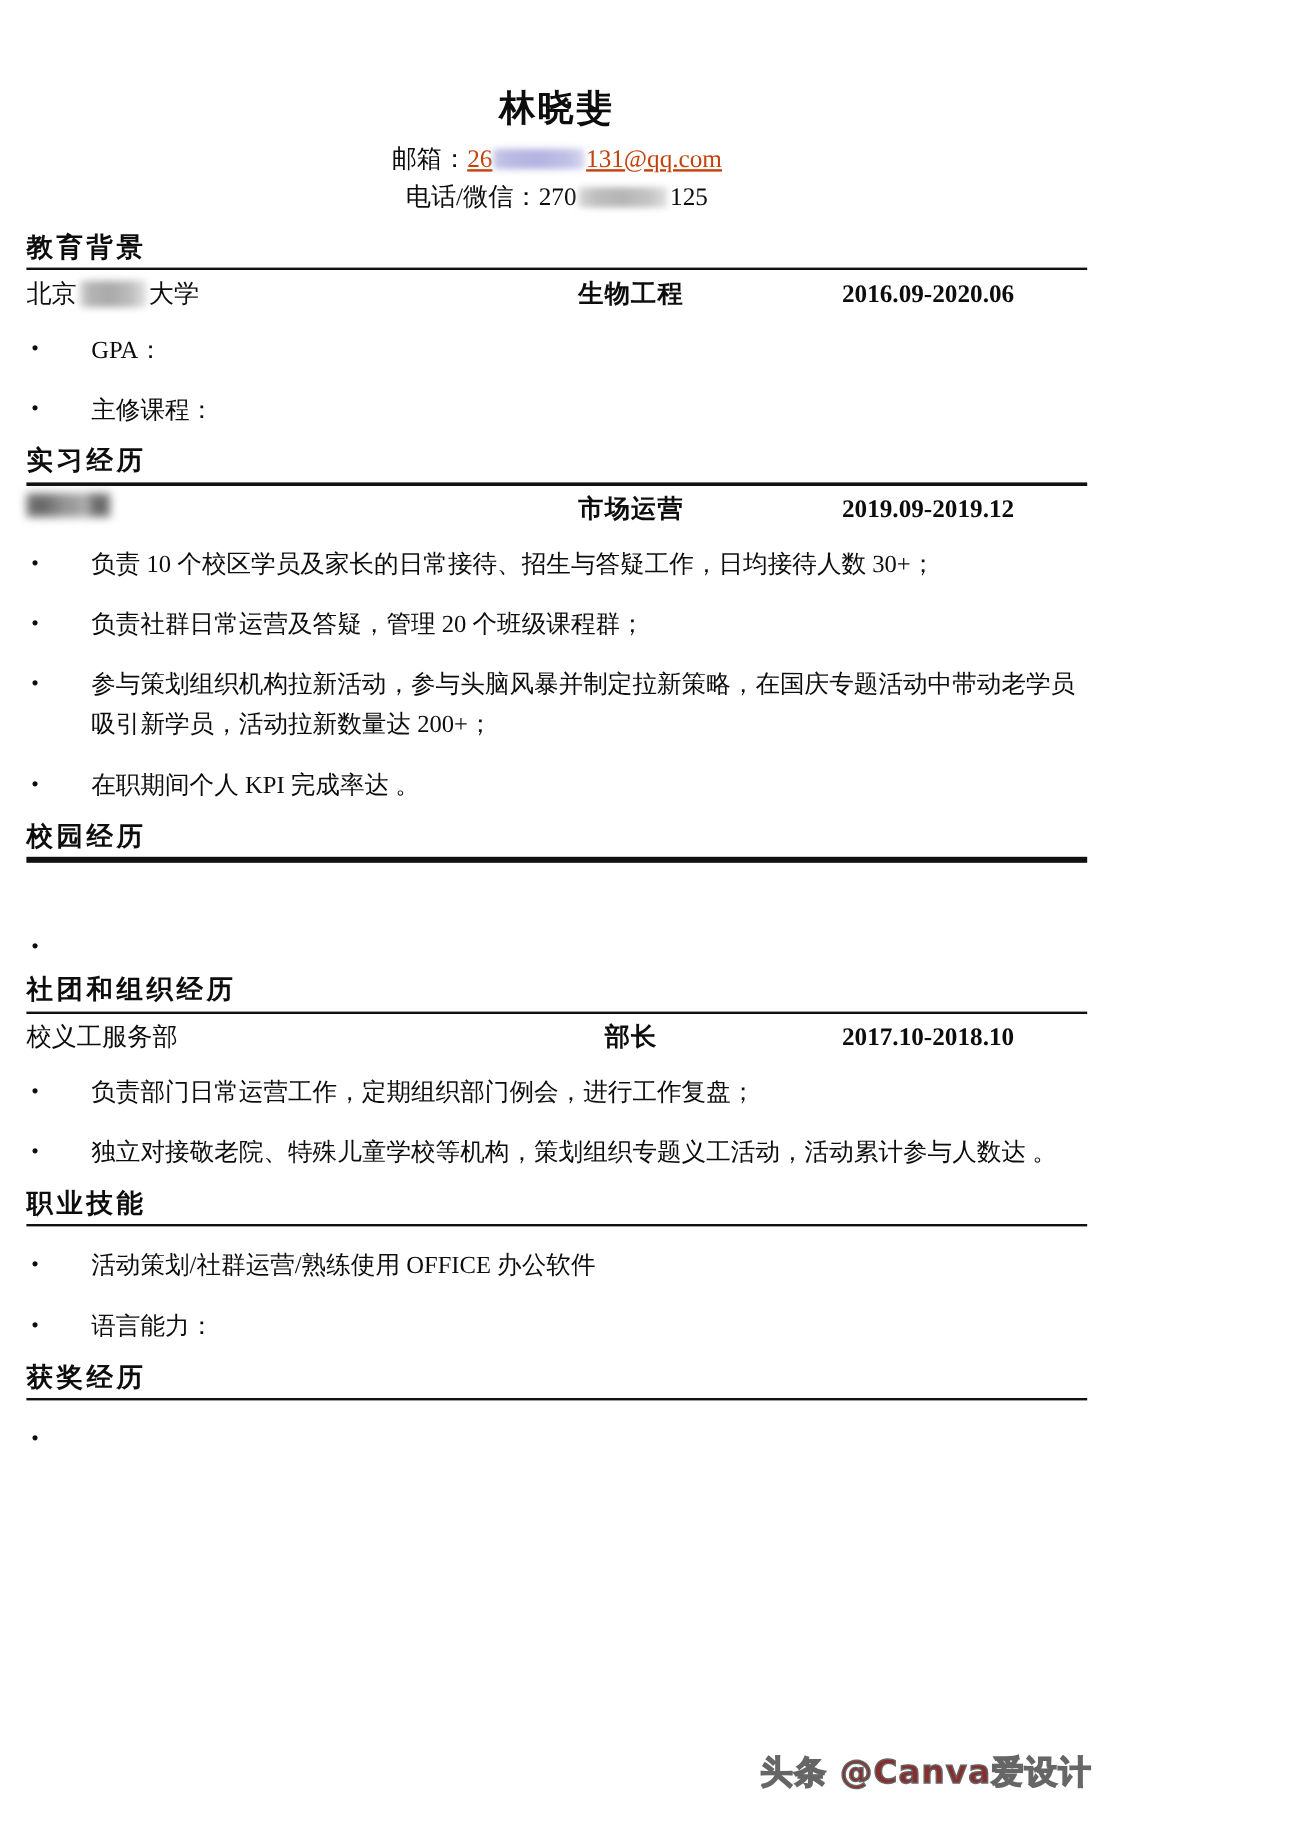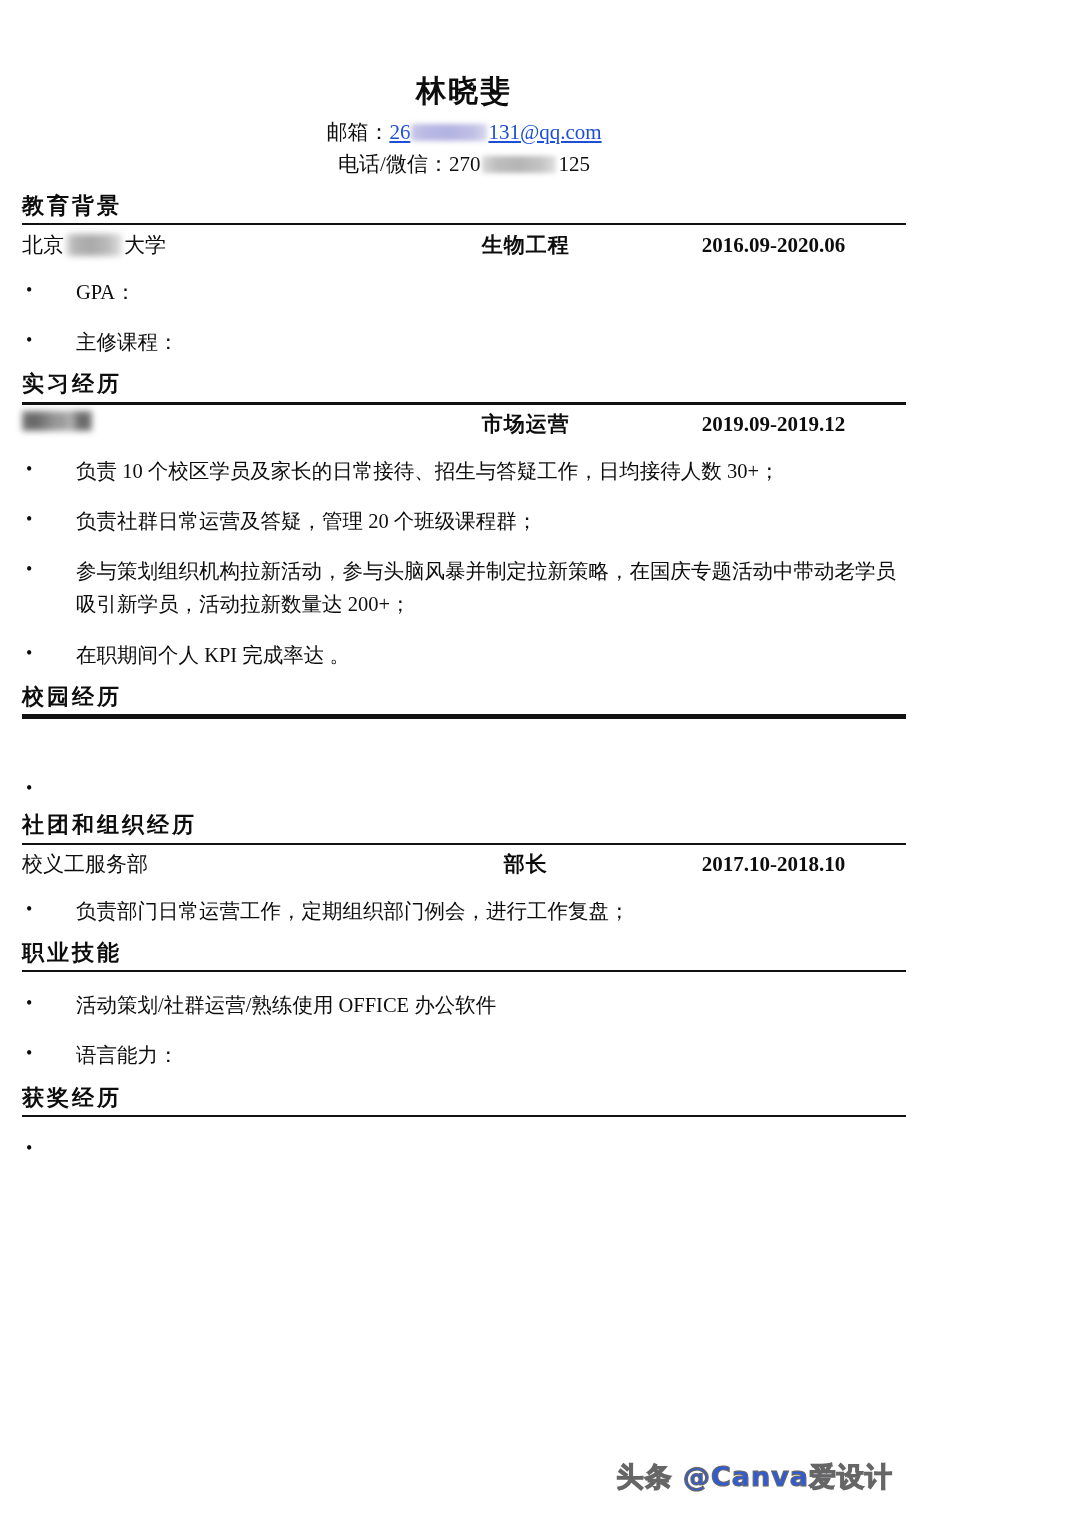--- a/index.html
+++ b/index.html
@@ -37,21 +37,21 @@
     line-height: 1.25;
     margin-bottom: 6px;
   }
   .contact-line {
     font-size: 21px;
     line-height: 1.55;
     white-space: nowrap;
   }
   .contact-label { font-size: 21px; }
   .email-link {
-    color: #1d4ed8;
+    color: #c2410c;
     text-decoration: underline;
     text-underline-offset: 2px;
   }
   .redact {
     display: inline-block;
     vertical-align: baseline;
     border-radius: 2px;
     position: relative;
     top: 2px;
   }
@@ -157,26 +157,26 @@
     line-height: 1.72;
   }
   .bullets li.empty {
     min-height: 26px;
   }
   .spacer-block { height: 36px; }
 
   
   .watermark {
     position: absolute;
-    right: 35px;
+    right: 18px;
     bottom: 32px;
     font-size: 27px;
     font-weight: bold;
     font-family: "DejaVu Sans", "Liberation Sans", sans-serif;
-    color: #1d4ed8;
+    color: #7f1d1d;
     -webkit-text-stroke: 1.2px #5a5a5a;
     text-shadow: 0 0 1px rgba(90,90,90,0.5);
     letter-spacing: 1px;
     white-space: nowrap;
     opacity: 0.92;
   }
 </style>
 </head>
 <body>
 
@@ -238,20 +238,21 @@
   <div class="section">
     <span class="section-heading">社团和组织经历</span>
     <div class="rule thin"></div>
     <div class="entry-row">
       <div class="entry-org">校义工服务部</div>
       <div class="entry-title">部长</div>
       <div class="entry-date">2017.10-2018.10</div>
     </div>
     <ul class="bullets">
       <li>负责部门日常运营工作，定期组织部门例会，进行工作复盘；</li>
+      <li>独立对接敬老院、特殊儿童学校等机构，策划组织专题义工活动，活动累计参与人数达 。</li>
     </ul>
   </div>
 
   <div class="section">
     <span class="section-heading">职业技能</span>
     <div class="rule thin"></div>
     <ul class="bullets">
       <li>活动策划/社群运营/熟练使用 OFFICE 办公软件</li>
       <li>语言能力：</li>
     </ul>

